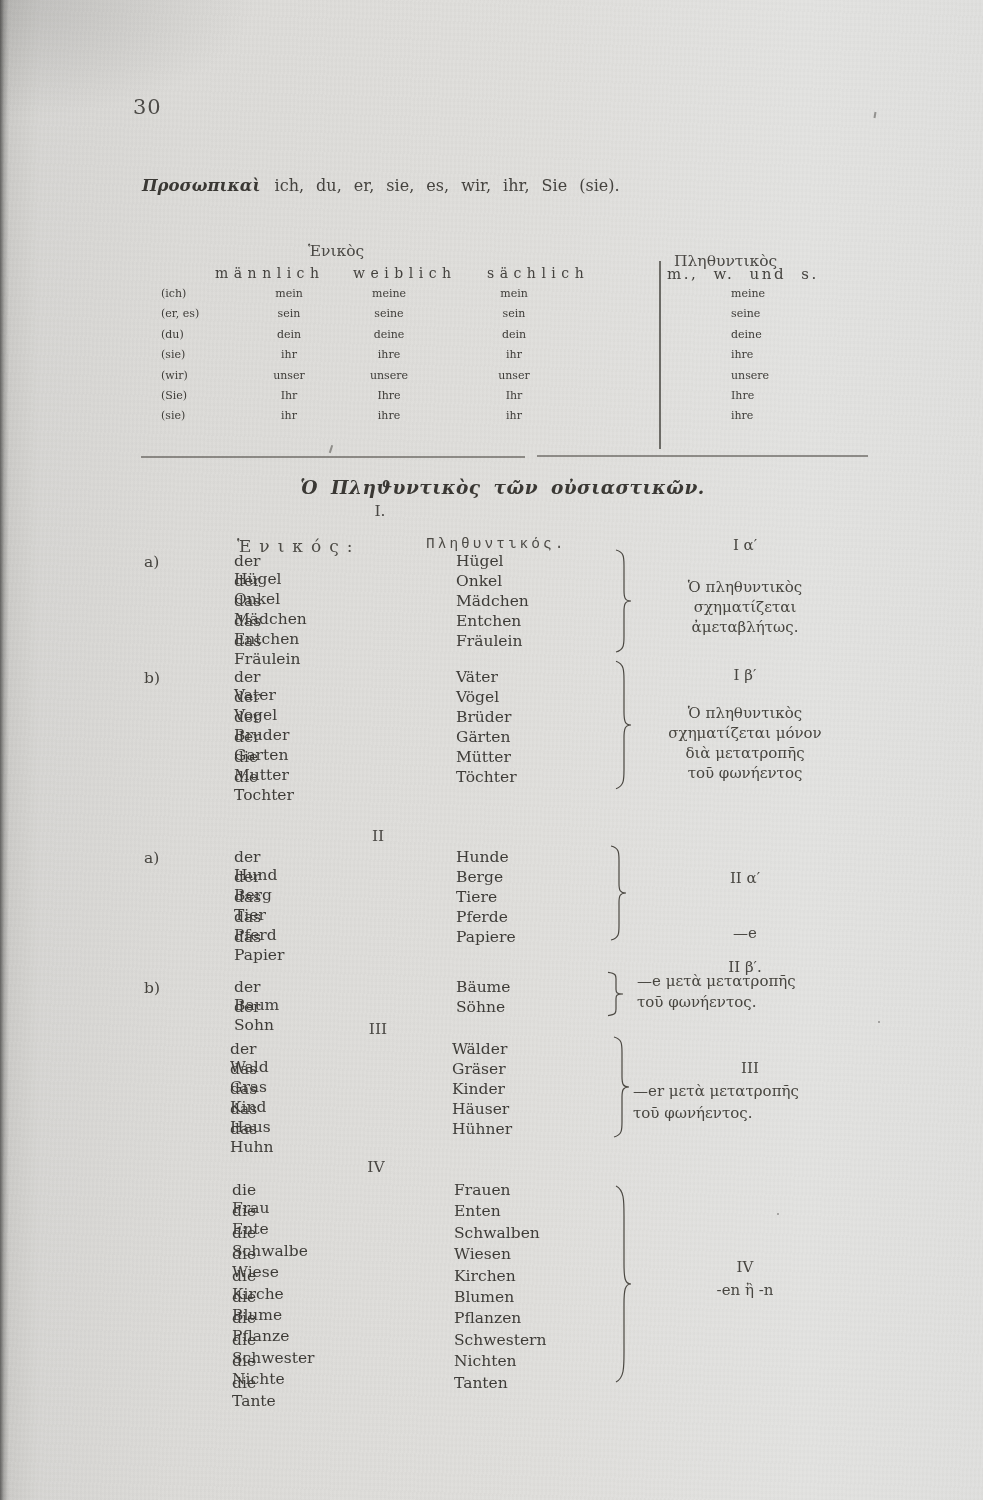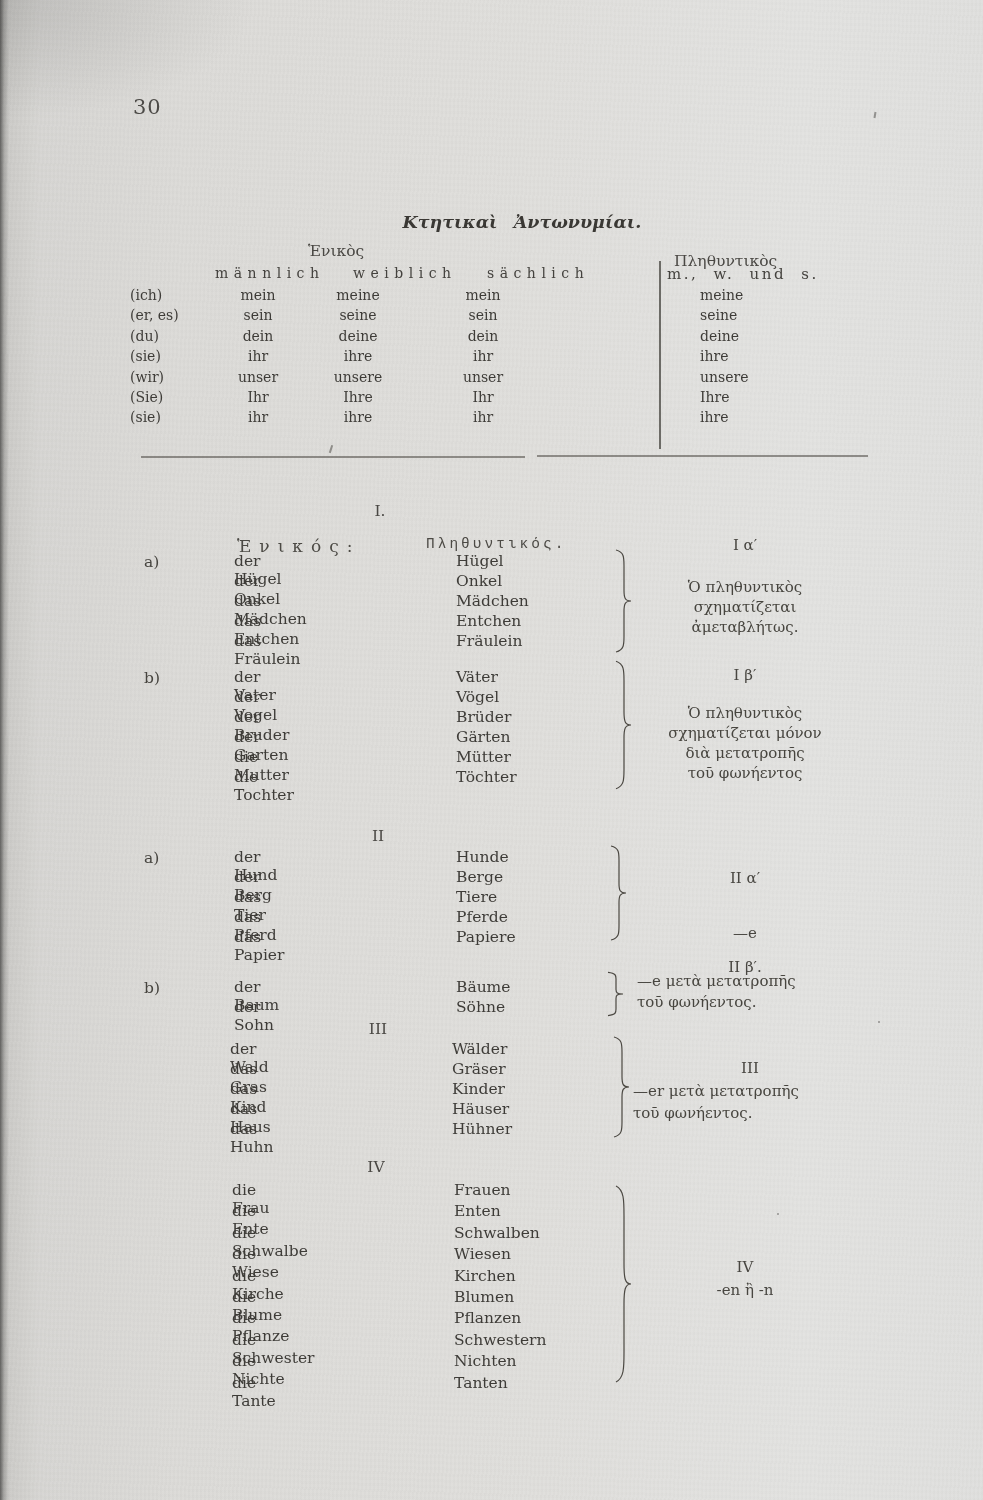--- a/index.html
+++ b/index.html
@@ -24,21 +24,21 @@
   .title{font-size:17.5px;letter-spacing:2.5px;text-align:center;color:#403e3a;}
   .bi{font-weight:bold;font-style:italic;}
   .personal{font-size:16px;}
   .personal .plist{word-spacing:7px;color:#45433f;}
   .personal .plabel{font-size:16.5px;margin-right:14px;color:#3a3834;}
   .ktheading{font-size:17.5px;text-align:center;word-spacing:10px;color:#3a3834;}
   .numhead{font-size:15.5px;color:#4a4844;}
   .colhead{font-size:14px;letter-spacing:5.5px;color:#44423e;}
   .colhead-pl{font-size:15px;letter-spacing:2.5px;word-spacing:8px;color:#44423e;}
   .vdivider{width:1.5px;background:rgba(70,68,63,0.75);}
-  .prow{position:relative;width:725px;height:20.4px;font-size:14px;}
+  .prow{position:relative;width:725px;height:20.4px;font-size:11px;margin-left:31px;}
   .prow span{display:inline-block;}
   .prow .lbl{width:78px;text-align:left;}
   .prow .cm{width:100px;text-align:center;}
   .prow .cw{width:100px;text-align:center;}
   .prow .cs{width:150px;text-align:center;}
   .prow .cpl{position:absolute;left:570px;top:0;}
   .hrule{height:1.5px;background:rgba(72,70,64,0.55);}
   .tick{background:rgba(80,78,72,0.55);}
   .secheading{font-size:18.5px;text-align:center;word-spacing:6px;color:#3a3834;letter-spacing:0.5px;}
   .numeral{width:60px;text-align:center;font-size:15.5px;color:#4a4844;}
@@ -61,22 +61,24 @@
 </head>
 <body>
 
 <div class="page">
   <div class="abs edge-left"></div>
   <div class="abs corner-shade"></div>
 
   <div class="abs pagenum" style="left:133px;top:95px;">30</div>
 
 
-
-  <div class="abs bi ktheading" style="left:61px;top:212px;width:922px;">Κτητικαὶ Ἀντωνυμίαι.</div>
+  <div class="abs personal" style="left:142px;top:176px;">
+    <span class="bi plabel">Προσωπικαὶ</span><span class="plist">ich, du, er, sie, es, wir, ihr, Sie (sie).</span>
+  </div>
+
 
   <div class="abs numhead" style="left:308px;top:242px;">Ἑνικὸς</div>
   <div class="abs numhead" style="left:674px;top:244px;margin-top:8px;">Πληθυντικὸς</div>
 
   <div class="abs colhead" style="left:215px;top:265px;">männlich</div>
   <div class="abs colhead" style="left:353px;top:265px;">weiblich</div>
   <div class="abs colhead" style="left:487px;top:265px;">sächlich</div>
   <div class="abs colhead-pl" style="left:667px;top:265px;">m., w. und s.</div>
 
   <div class="abs vdivider" style="left:659px;top:261px;height:188px;"></div>
@@ -88,20 +90,21 @@
     <div class="prow"><span class="lbl">(sie)</span><span class="cm">ihr</span><span class="cw">ihre</span><span class="cs">ihr</span><span class="cpl">ihre</span></div>
     <div class="prow"><span class="lbl">(wir)</span><span class="cm">unser</span><span class="cw">unsere</span><span class="cs">unser</span><span class="cpl">unsere</span></div>
     <div class="prow"><span class="lbl">(Sie)</span><span class="cm">Ihr</span><span class="cw">Ihre</span><span class="cs">Ihr</span><span class="cpl">Ihre</span></div>
     <div class="prow"><span class="lbl">(sie)</span><span class="cm">ihr</span><span class="cw">ihre</span><span class="cs">ihr</span><span class="cpl">ihre</span></div>
   </div>
 
   <div class="abs hrule" style="left:141px;top:456px;width:384px;"></div>
   <div class="abs hrule" style="left:537px;top:455px;width:331px;"></div>
   <div class="abs tick" style="left:330px;top:445px;width:1.5px;height:8px;transform:rotate(18deg);"></div>
 
+  <div class="abs bi secheading" style="left:22px;top:477px;width:961px;">Ὁ Πληϑυντικὸς τῶν οὐσιαστικῶν.</div>
 
   <div class="abs numeral" style="left:350px;top:502px;">I.</div>
   <div class="abs i-colhead" style="left:237px;top:536px;">Ἑνικός:</div>
   <div class="abs i-colhead2" style="left:426px;top:536px;">Πληθυντικός.</div>
   <div class="abs notetitle" style="left:650px;top:536px;">I α′</div>
 
   <div class="abs grouplabel" style="left:144px;top:553px;">a)</div>
   <div class="abs pairs" style="left:234px;top:552px;">
     <div class="nrow">
         <span class="sg">der Hügel</span>

